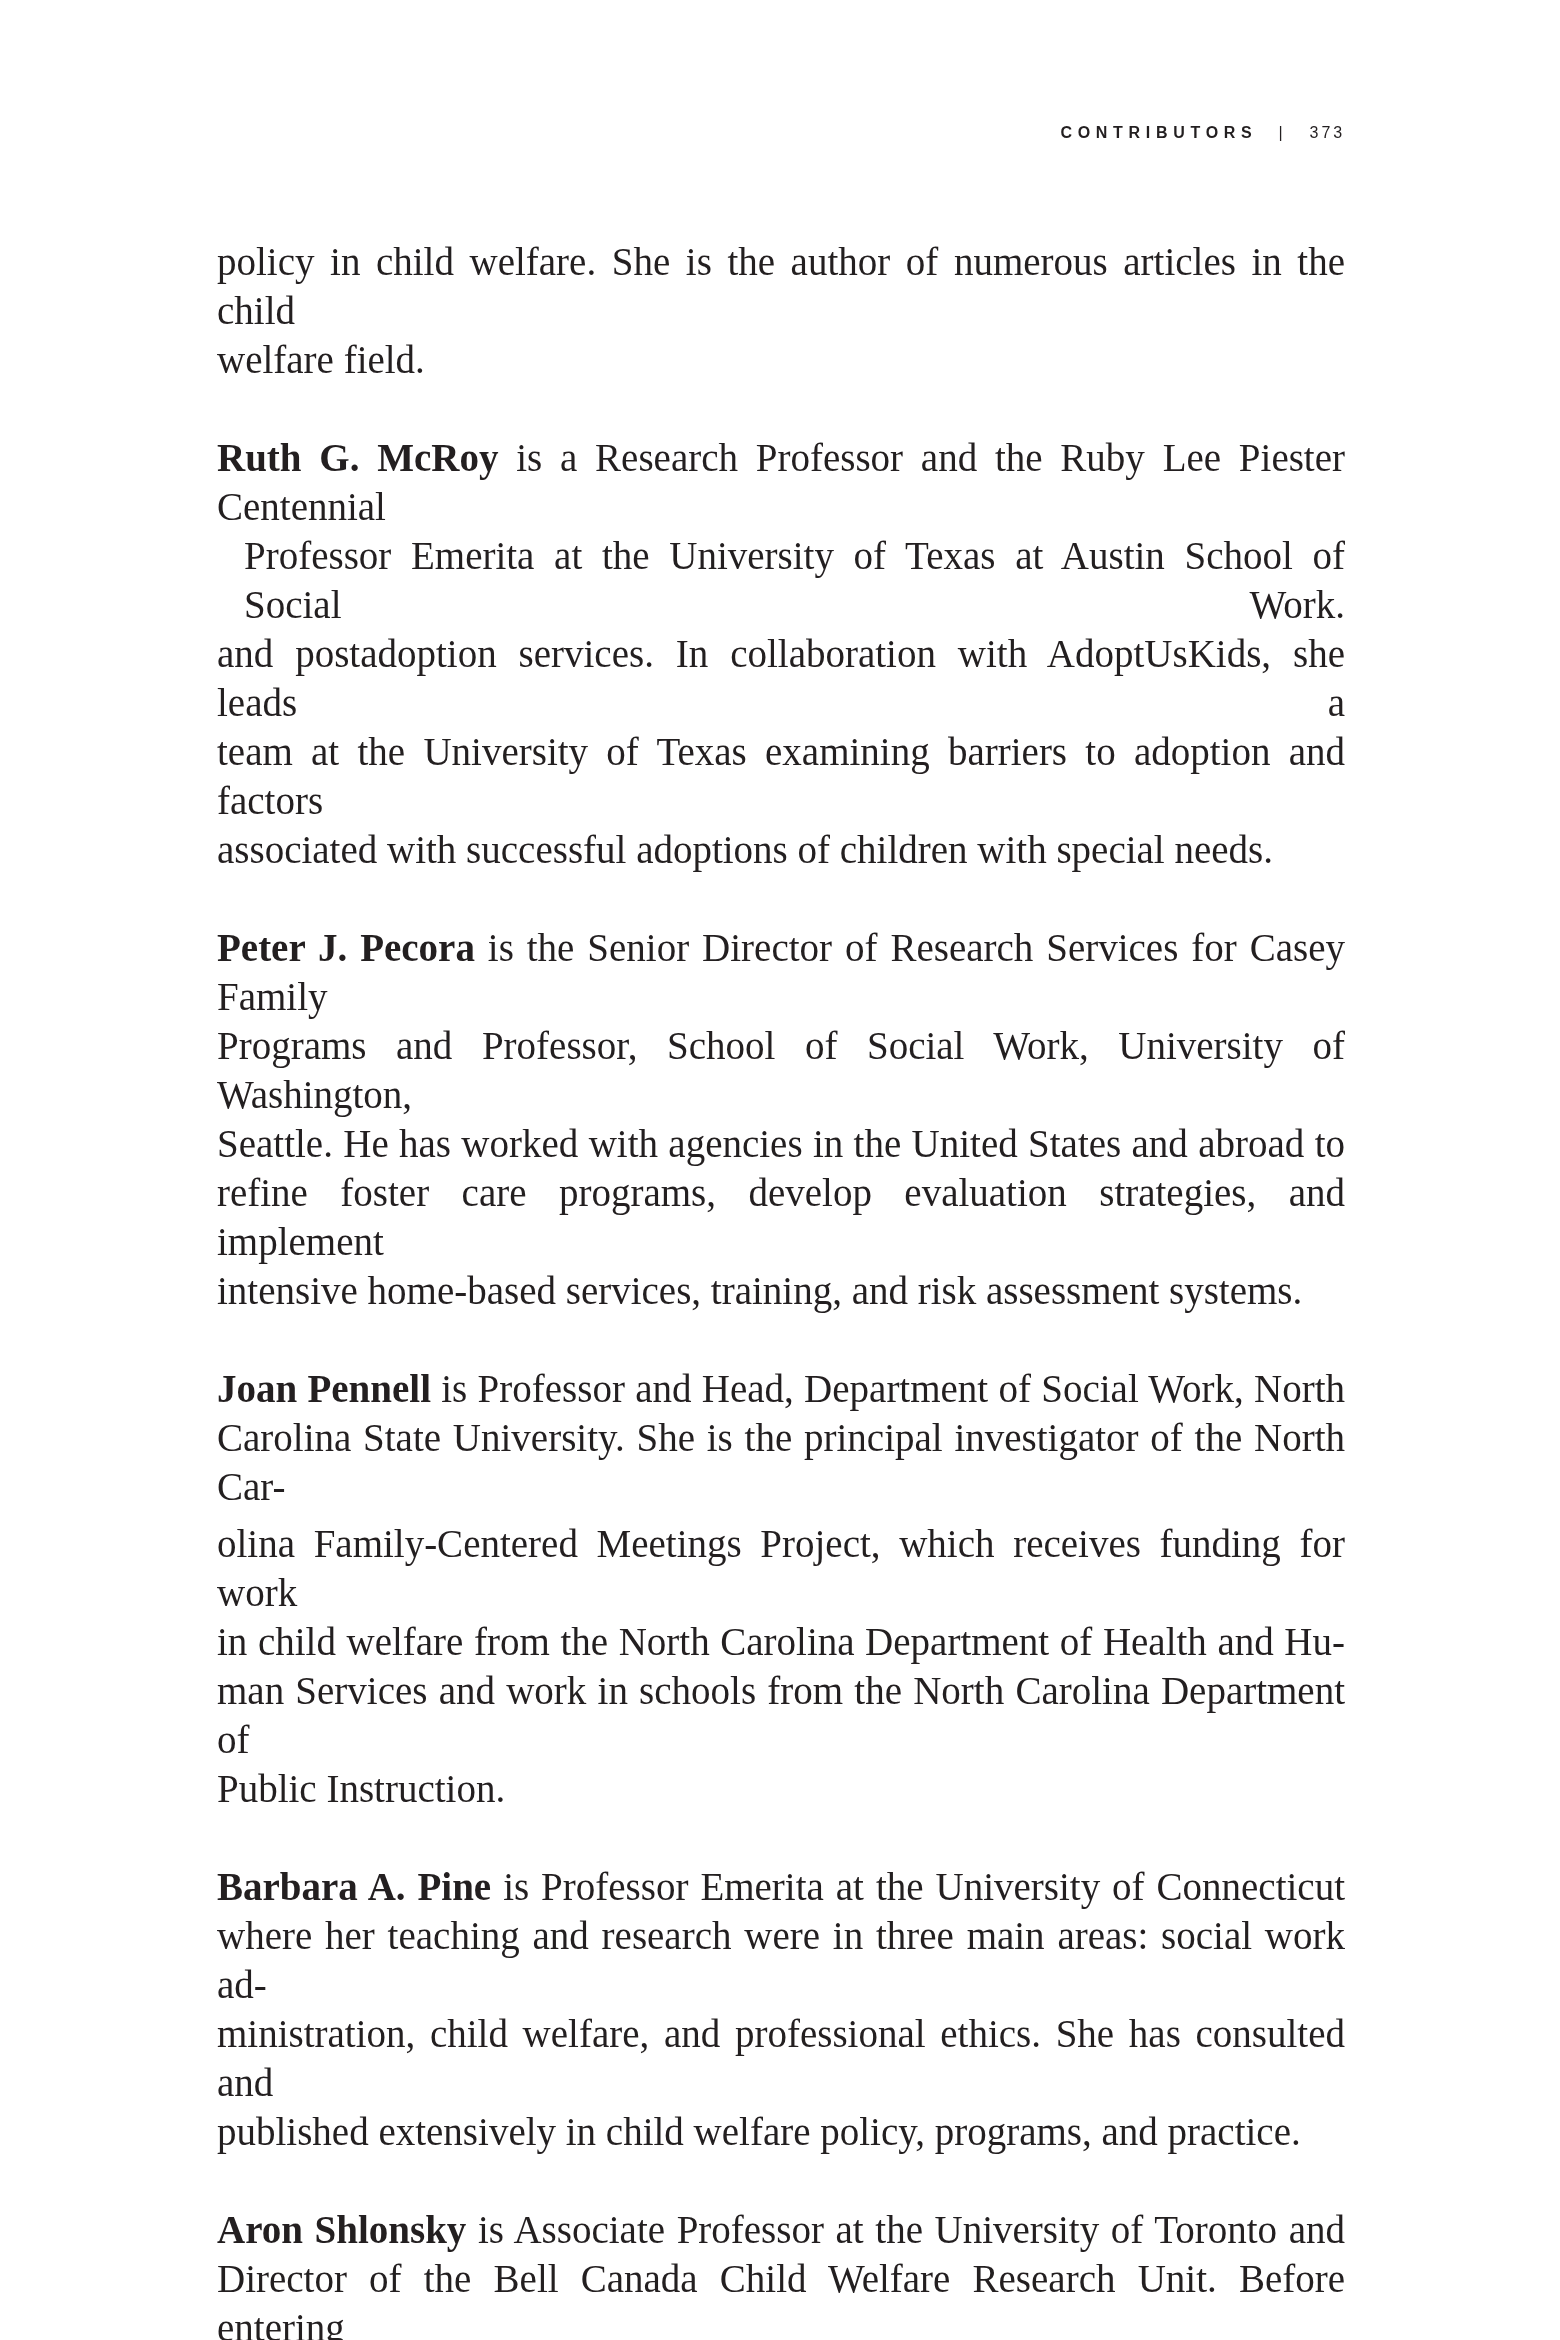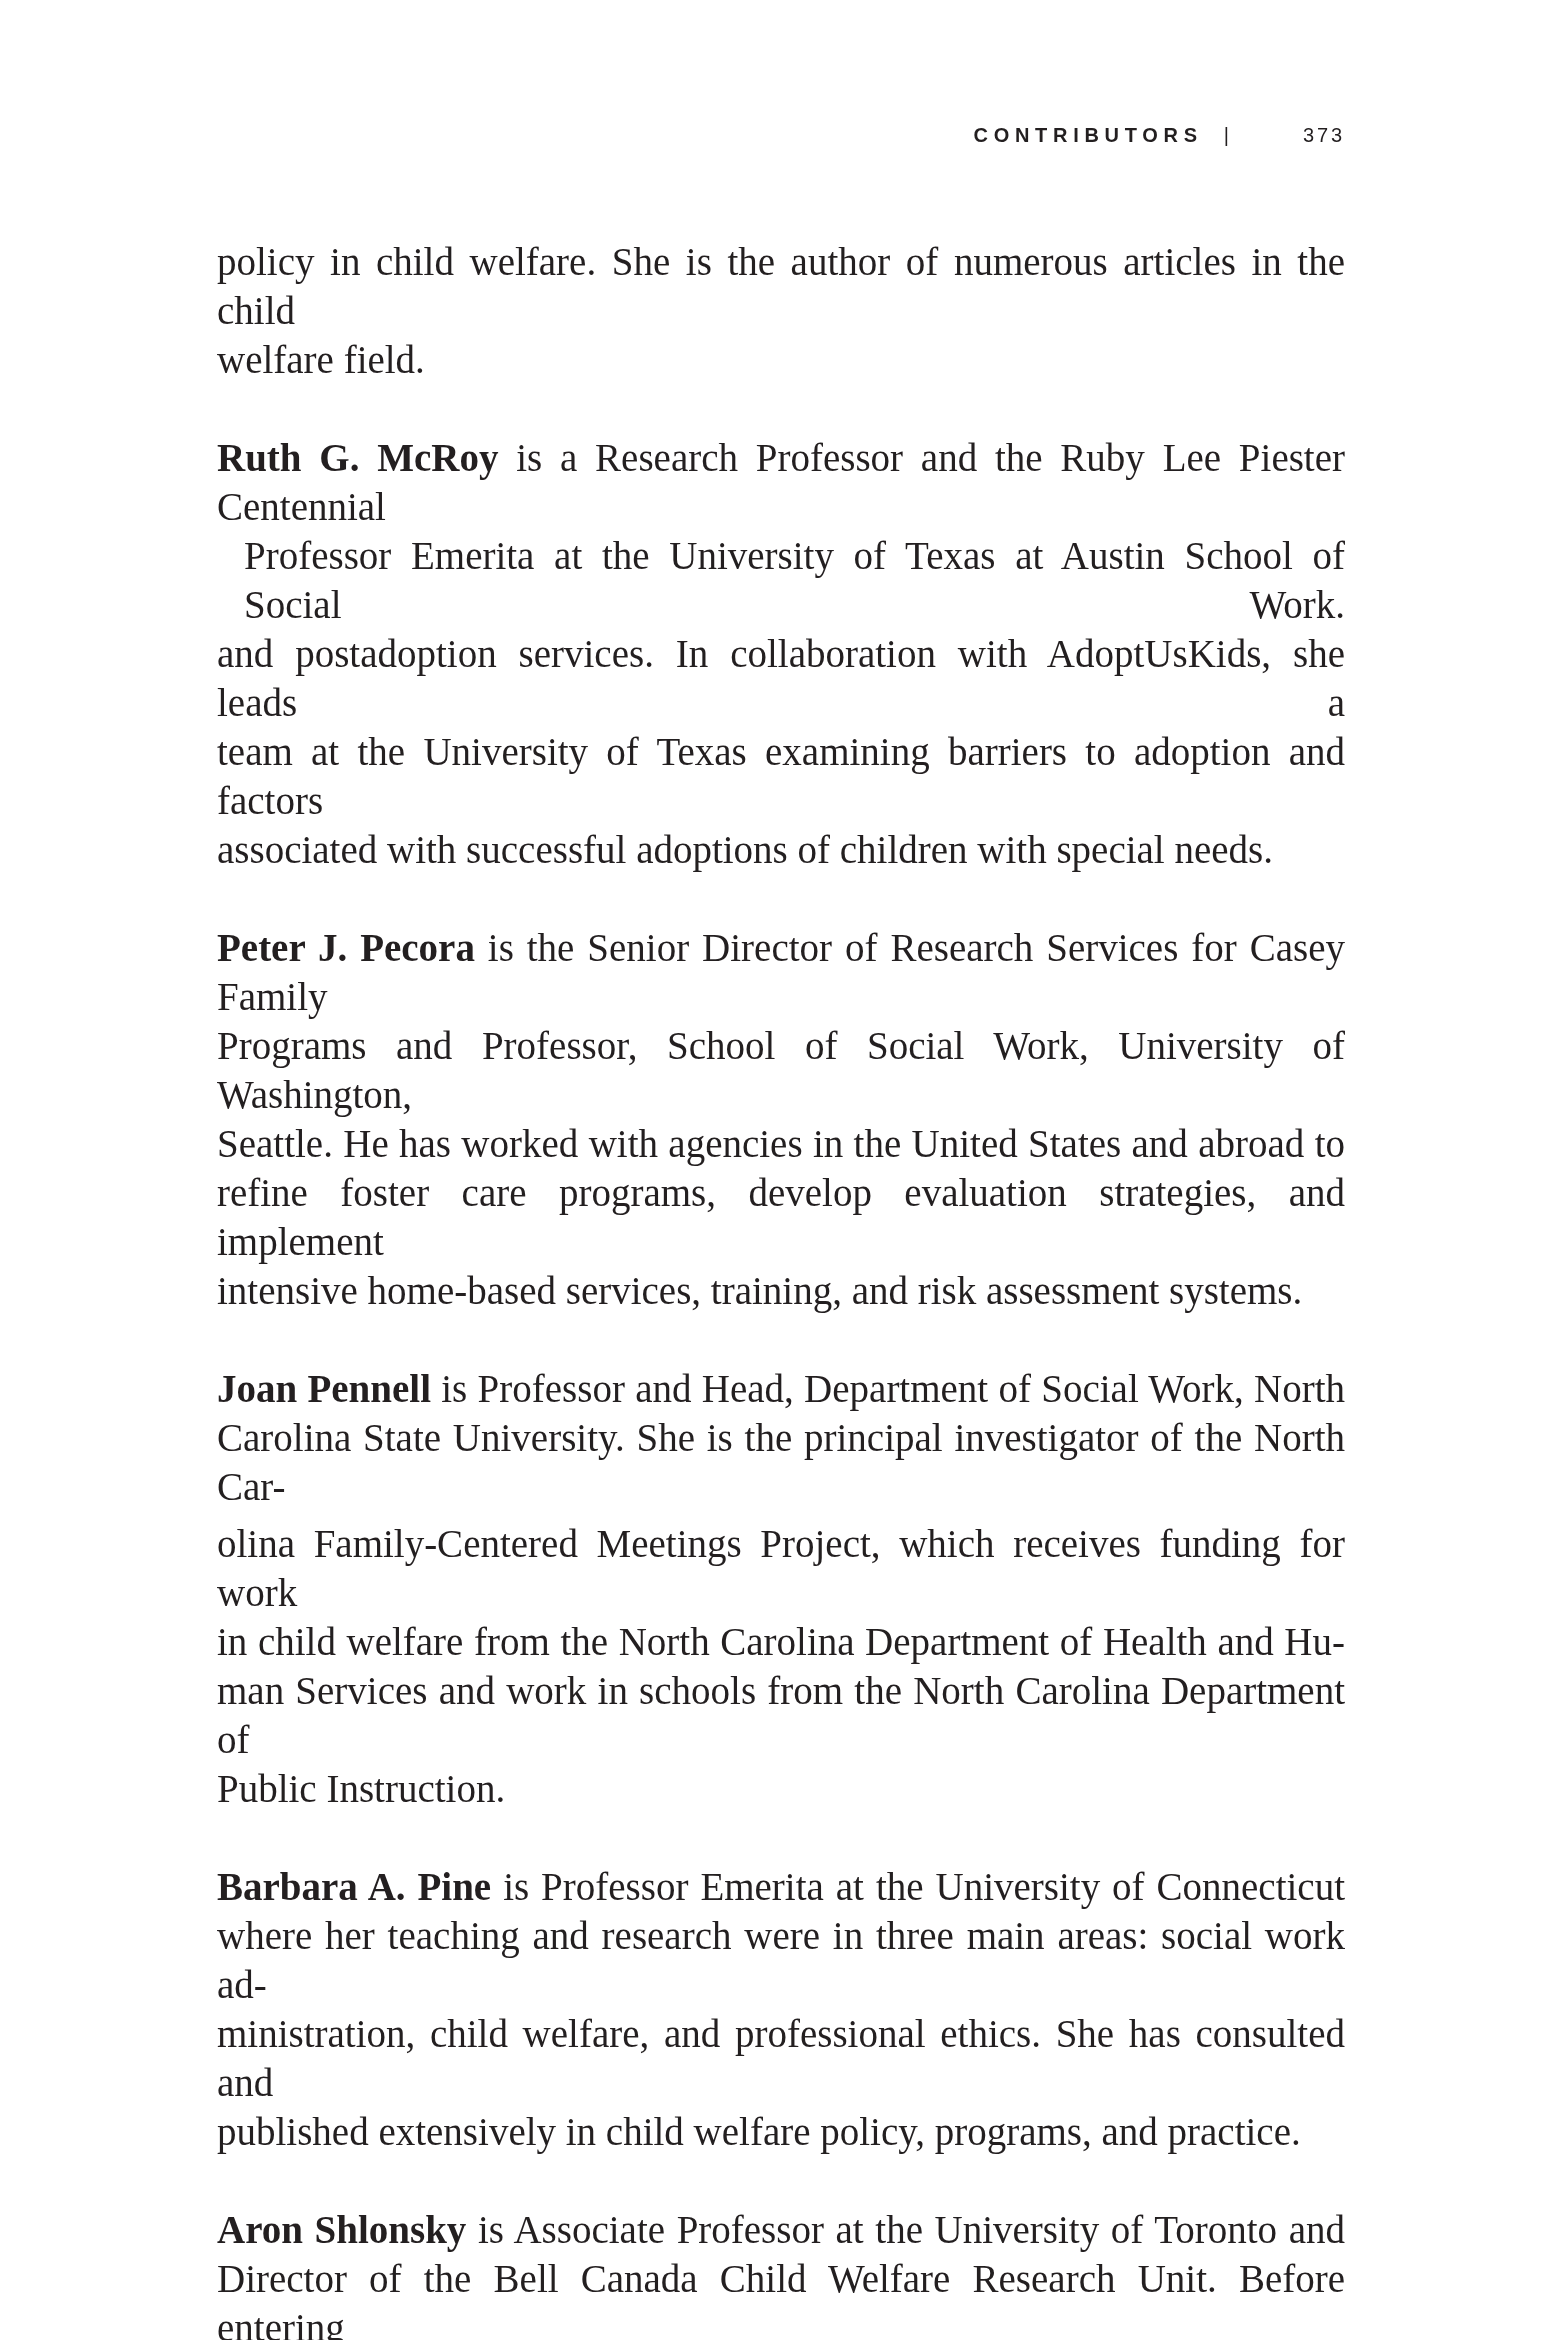--- a/index.html
+++ b/index.html
@@ -1,24 +1,24 @@
 <!DOCTYPE html>
 <html><head>
 <meta charset="utf-8">
 <style>
   html, body { margin: 0; padding: 0; background: #ffffff; }
   body { width: 1561px; height: 2341px; position: relative; overflow: hidden; }
   .header {
     position: absolute; top: 124px; right: 216px;
     font-family: "Liberation Sans", sans-serif; color: #231f20;
-    font-size: 20px; display: flex; align-items: center;
+    font-size: 16px; display: flex; align-items: center;
   }
   .header .section { font-weight: bold; letter-spacing: 5.7px; }
   .header .sep { margin: 0 27px 0 21px; font-weight: normal; }
-  .header .page { letter-spacing: 2.9px; margin-left: 47px; }
+  .header .page { letter-spacing: 2.9px; }
   .body {
     position: absolute; left: 217px; top: 237px; width: 1128px;
     font-family: "Liberation Serif", serif; color: #231f20;
     font-size: 39px; line-height: 49px;
   }
   .entry { margin: 0 0 49px 0; }
   .line { display: block; white-space: nowrap; text-align: justify; text-align-last: justify; }
   .line.last { text-align-last: left; }
   .name { font-weight: bold; font-family: Liberation Serif, serif; }
 </style>

